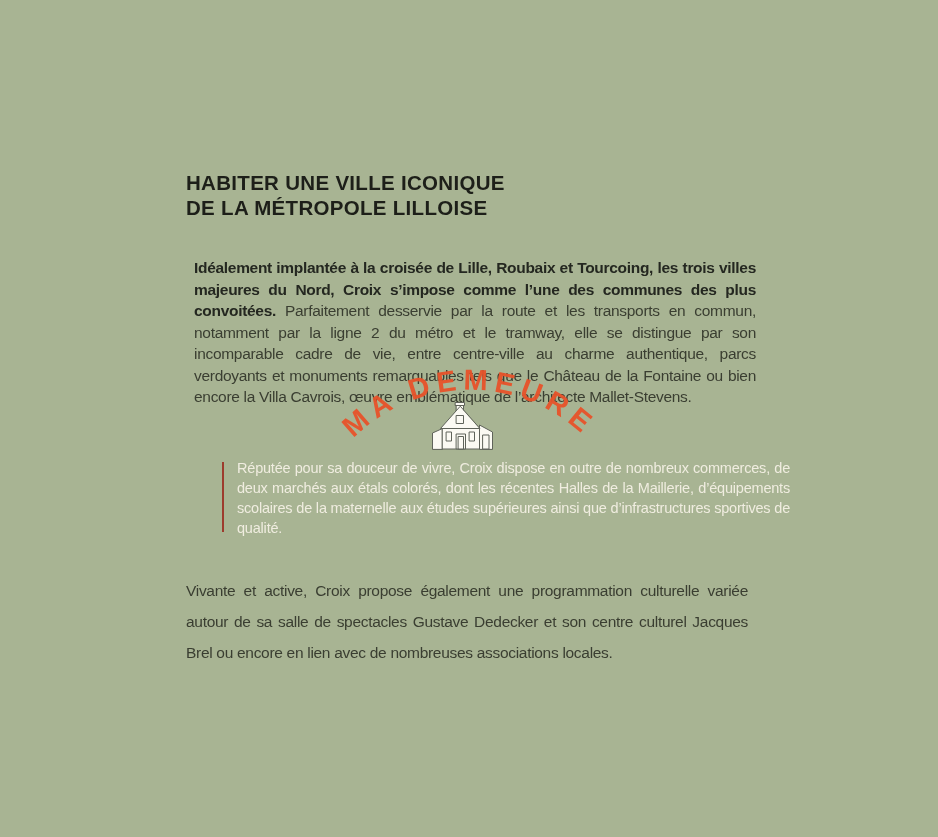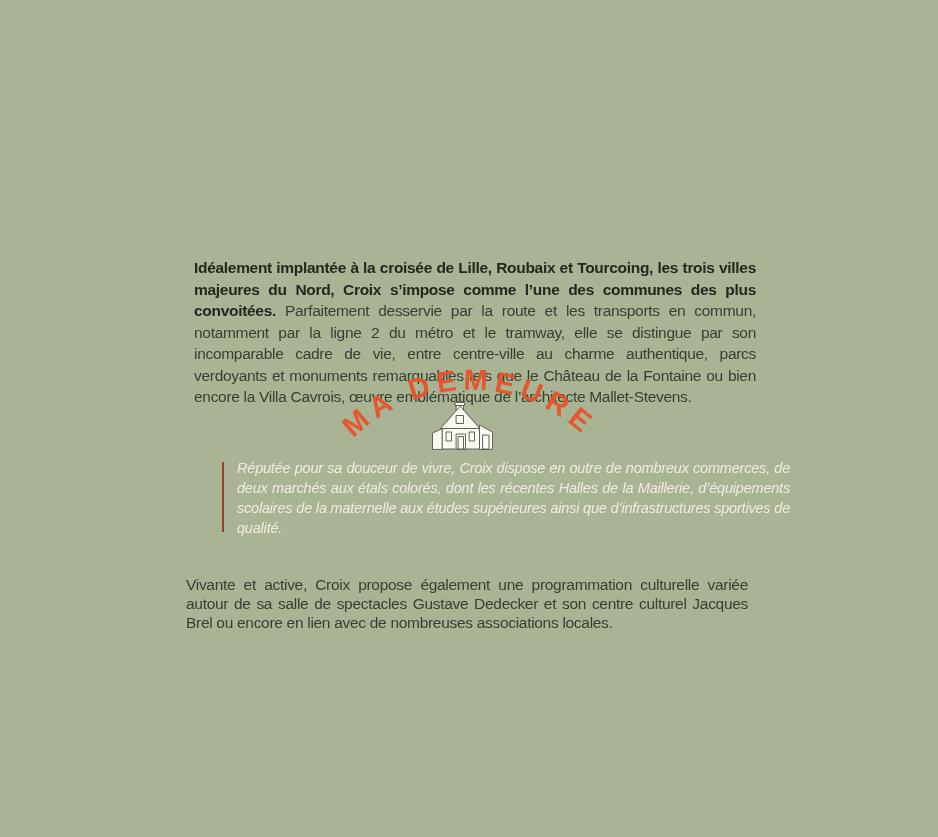--- a/index.html
+++ b/index.html
@@ -54,34 +54,33 @@
   .quote-bar{
     flex:none;
     width:2px;
     margin:4px 0 6px 0;
     background:#9d3b2d;
   }
   .quote-text{
     margin:0 0 0 13px;
     color:#f0ede0;
     font-size:14.5px;
-    font-style:italic;
     line-height:20px;
     letter-spacing:-0.2px;
     text-align:justify;
   }
   .outro{
     position:absolute;
     left:186px;
     top:575px;
     width:562px;
     margin:0;
     color:#3a3e31;
     font-size:15.5px;
-    line-height:19px;
+    line-height:31px;
     letter-spacing:-0.3px;
     text-align:justify;
   }
   .watermark{
     position:absolute;
     left:340px;
     top:340px;
     width:260px;
     height:130px;
     overflow:visible;
@@ -102,20 +101,24 @@
     height:48px;
     overflow:visible;
     z-index:4;
   }
 </style>
 </head>
 <body>
 
 <div class="page">
 
+  <header class="heading">
+    <span class="h-line">HABITER UNE VILLE ICONIQUE</span>
+    <span class="h-line">DE LA MÉTROPOLE LILLOISE</span>
+  </header>
 
   <p class="intro"><strong>Idéalement implantée à la croisée de Lille, Roubaix et Tourcoing, les trois villes majeures du Nord, Croix s’impose comme l’une des communes des plus convoitées.</strong> <span>Parfaitement desservie par la route et les transports en commun, notamment par la ligne 2 du métro et le tramway, elle se distingue par son incomparable cadre de vie, entre centre-ville au charme authentique, parcs verdoyants et monuments remarquables tels que le Château de la Fontaine ou bien encore la Villa Cavrois, œuvre emblématique de l’architecte Mallet-Stevens.</span></p>
 
   <figure class="quote">
     <div class="quote-bar"></div>
     <blockquote class="quote-text">Réputée pour sa douceur de vivre, Croix dispose en outre de nombreux commerces, de deux marchés aux étals colorés, dont les récentes Halles de la Maillerie, d’équipements scolaires de la maternelle aux études supérieures ainsi que d’infrastructures sportives de qualité.</blockquote>
   </figure>
 
   <p class="outro">Vivante et active, Croix propose également une programmation culturelle variée autour de sa salle de spectacles Gustave Dedecker et son centre culturel Jacques Brel ou encore en lien avec de nombreuses associations locales.</p>
 

